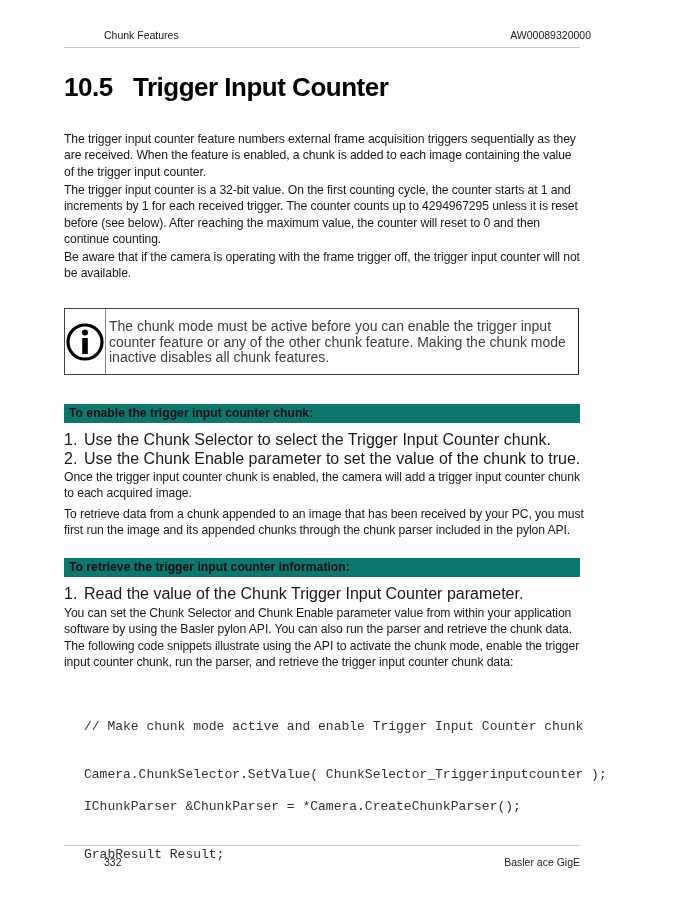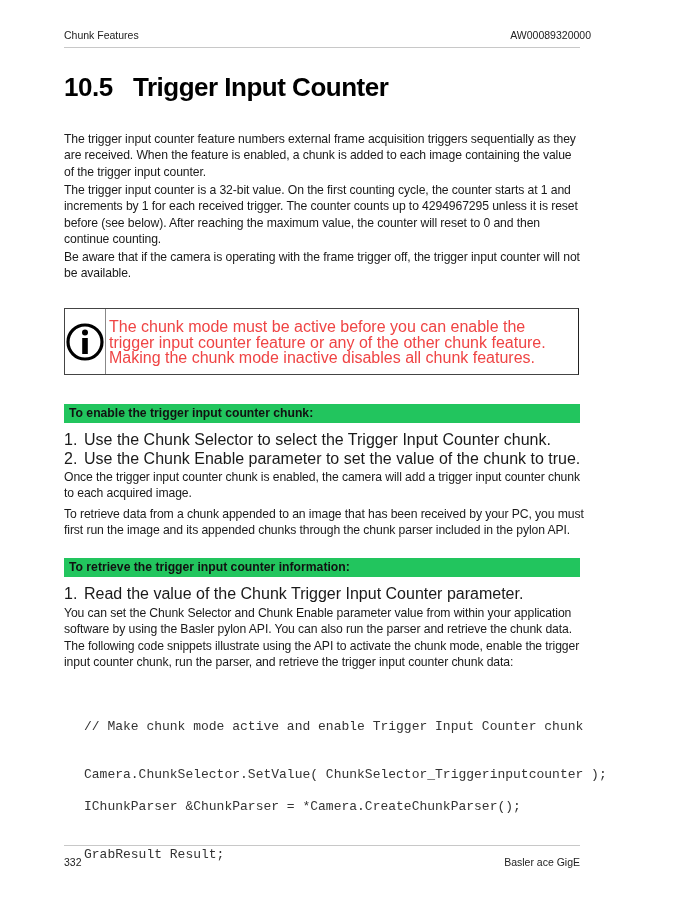--- a/index.html
+++ b/index.html
@@ -1,29 +1,29 @@
 <!DOCTYPE html>
 <html><head>
 <meta charset="utf-8">
 <style>
   html, body { margin: 0; padding: 0; background: #ffffff; }
   body { width: 677px; height: 899px; position: relative; overflow: hidden;
          font-family: "Liberation Sans", sans-serif; color: #111; }
-  .abs { position: absolute; }
+  .abs { position: absolute; margin-left: 40px; }
   .hdr { font-size: 10.5px; color: #222; top: 29px; }
   .hdr-left { left: 64px; }
   .hdr-right { right: 86px; text-align: center; }
   .rule { position: absolute; left: 64px; width: 516px; height: 1px; background: #c8c8c8; }
   .h1 { position: absolute; top: 72px; left: 64px; font-size: 26px; font-weight: bold; letter-spacing: -0.5px; color: #000; white-space: nowrap; }
   .h1 .num { display: inline-block; width: 69px; }
   .para { position: absolute; left: 64px; width: 520px; font-size: 12.2px; line-height: 16.3px; color: #1a1a1a; margin: 0; letter-spacing: -0.1px; }
   .note { position: absolute; left: 64px; top: 308px; width: 515px; height: 67px; border: 1px solid #444; border-right: 1.5px solid #222; box-sizing: border-box; display: flex; }
   .note-icon-cell { width: 81px; border-right: 1px solid #888; display: flex; align-items: center; justify-content: center; }
-  .note-text { padding: 10px 10px 0 3px; font-size: 16px; line-height: 15.5px; color: #ef4444; }
-  .bar { position: absolute; left: 64px; width: 516px; height: 19px; background: #22c55e; font-weight: bold; font-size: 12.2px; line-height: 19px; padding-left: 5px; box-sizing: border-box; color: #111; }
+  .note-text { padding: 10px 10px 0 3px; font-size: 14px; line-height: 15.5px; color: #404040; }
+  .bar { position: absolute; left: 64px; width: 516px; height: 19px; background: #0f766e; font-weight: bold; font-size: 12.2px; line-height: 19px; padding-left: 5px; box-sizing: border-box; color: #111; }
   .li { position: absolute; left: 64px; font-size: 16px; color: #1a1a1a; white-space: nowrap; }
   .li .n { display: inline-block; width: 20px; }
   .code { position: absolute; left: 84px; font-family: "Liberation Mono", monospace; font-size: 13px; color: #333; white-space: pre; line-height: 16px; }
   .ftr { font-size: 10.5px; color: #222; top: 856px; }
 </style>
 </head>
 <body>
 
 <div class="abs hdr hdr-left">Chunk Features</div>
 <div class="abs hdr hdr-right">AW00089320000</div>

